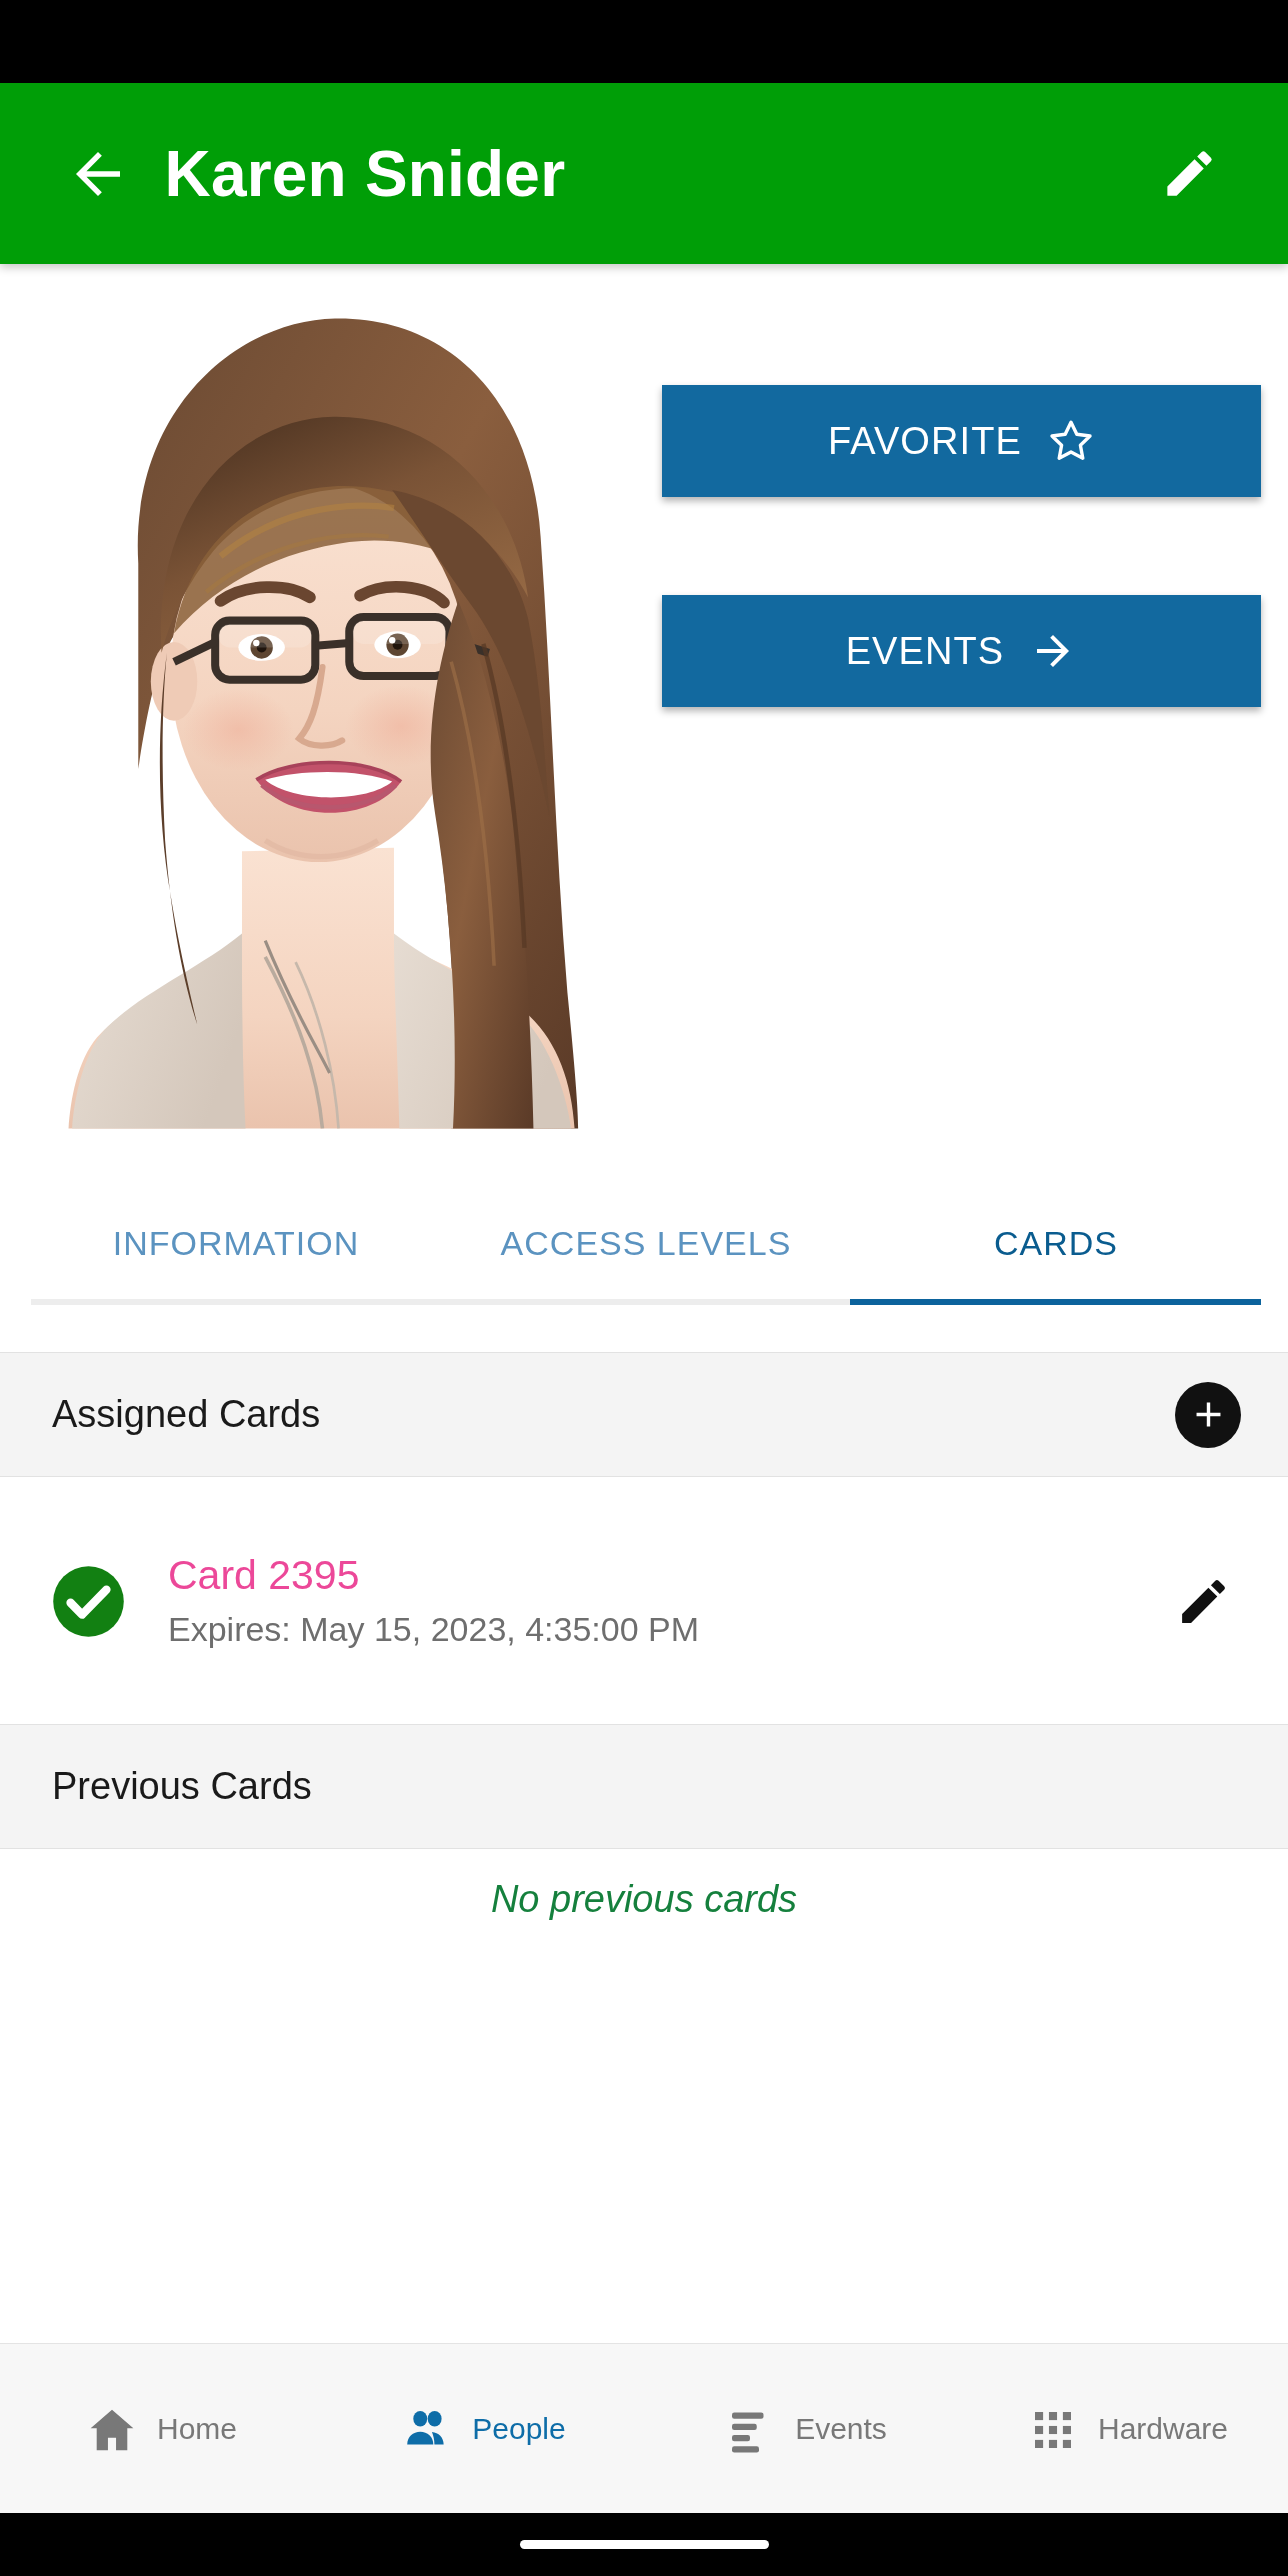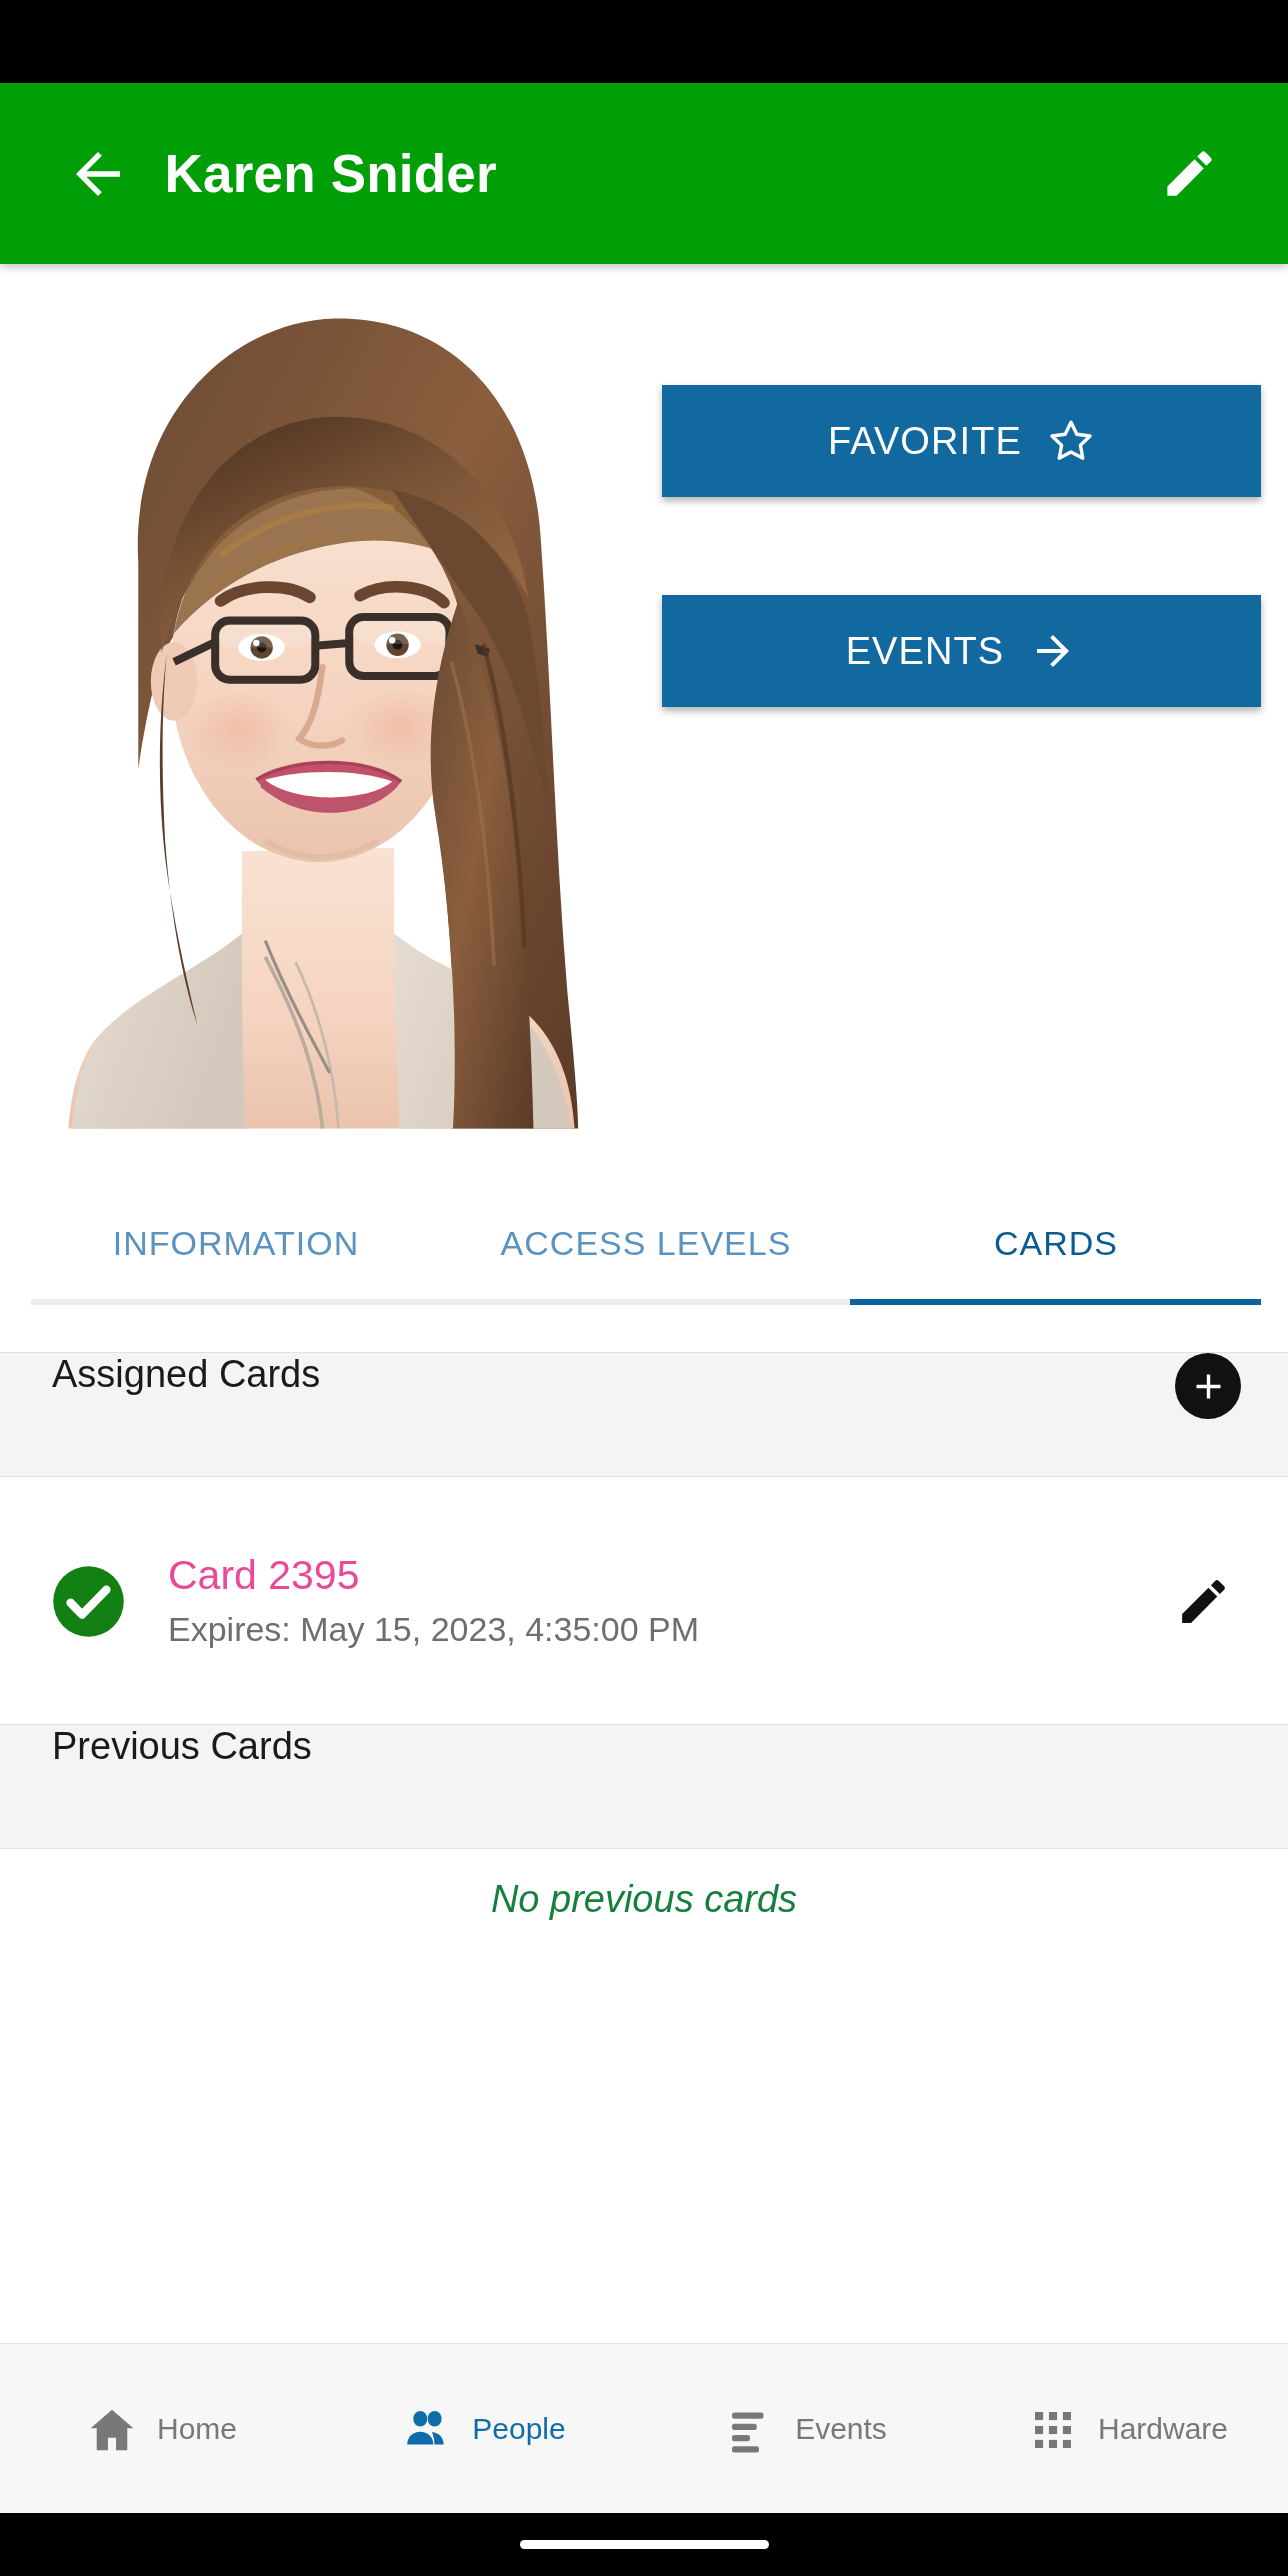--- a/index.html
+++ b/index.html
@@ -23,21 +23,21 @@
     background:#009E07;
     display:flex; align-items:center;
     box-shadow:0 3.6px 9px rgba(0,0,0,0.22);
     z-index:5;
   }
   .back-btn {
     width:109px; height:181px; display:flex; align-items:center; justify-content:center;
     margin-left:43px;
   }
   .app-title {
-    color:#ffffff; font-size:53px; font-weight:bold; letter-spacing:0.2px;
+    color:#ffffff; font-size:64px; font-weight:bold; letter-spacing:0.2px;
     margin-left:12.5px; white-space:nowrap;
   }
   .edit-top {
     margin-left:auto; margin-right:50px;
     width:98px; height:181px; display:flex; align-items:center; justify-content:center;
   }
 
   
   .photo-wrap {
     position:absolute; left:31px; top:268px; width:599px; height:868px;
@@ -77,21 +77,21 @@
   .tab-indicator {
     position:absolute; left:850px; top:1299px; width:411px; height:6.3px;
     background:#0C639C;
   }
 
   
   .section-head {
     position:absolute; left:0; width:1288px; height:125px;
     background:#F4F4F4;
     border-top:1.8px solid #E2E2E2; border-bottom:1.8px solid #E2E2E2;
-    display:flex; 
+    display:flex; align-items:center;
   }
   .section-head .sh-title {
     margin-left:52px; font-size:38px; color:#1A1A1A; font-weight:400;
   }
   .fab-add {
     margin-left:auto; margin-right:47px;
     width:66px; height:66px; border-radius:50%;
     background:#111111;
     display:flex; align-items:center; justify-content:center;
   }

